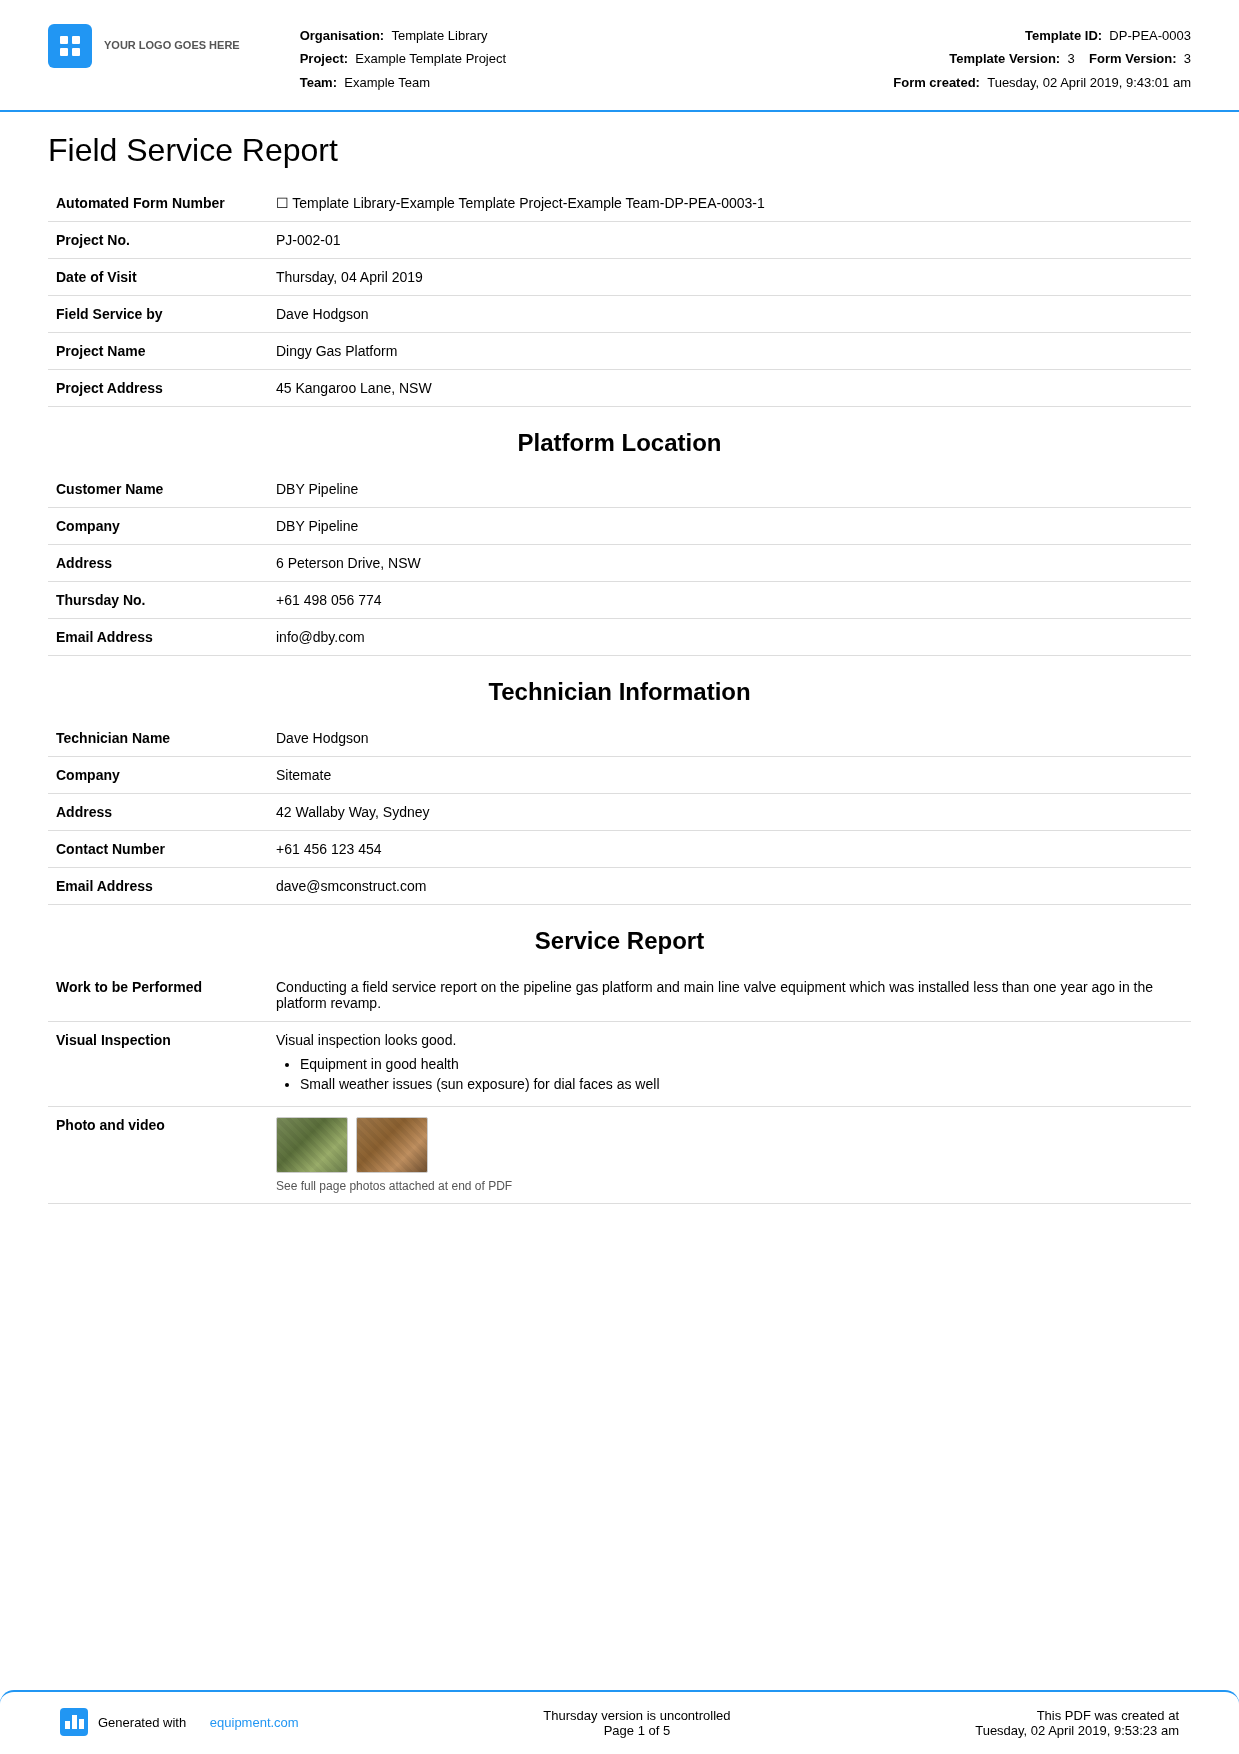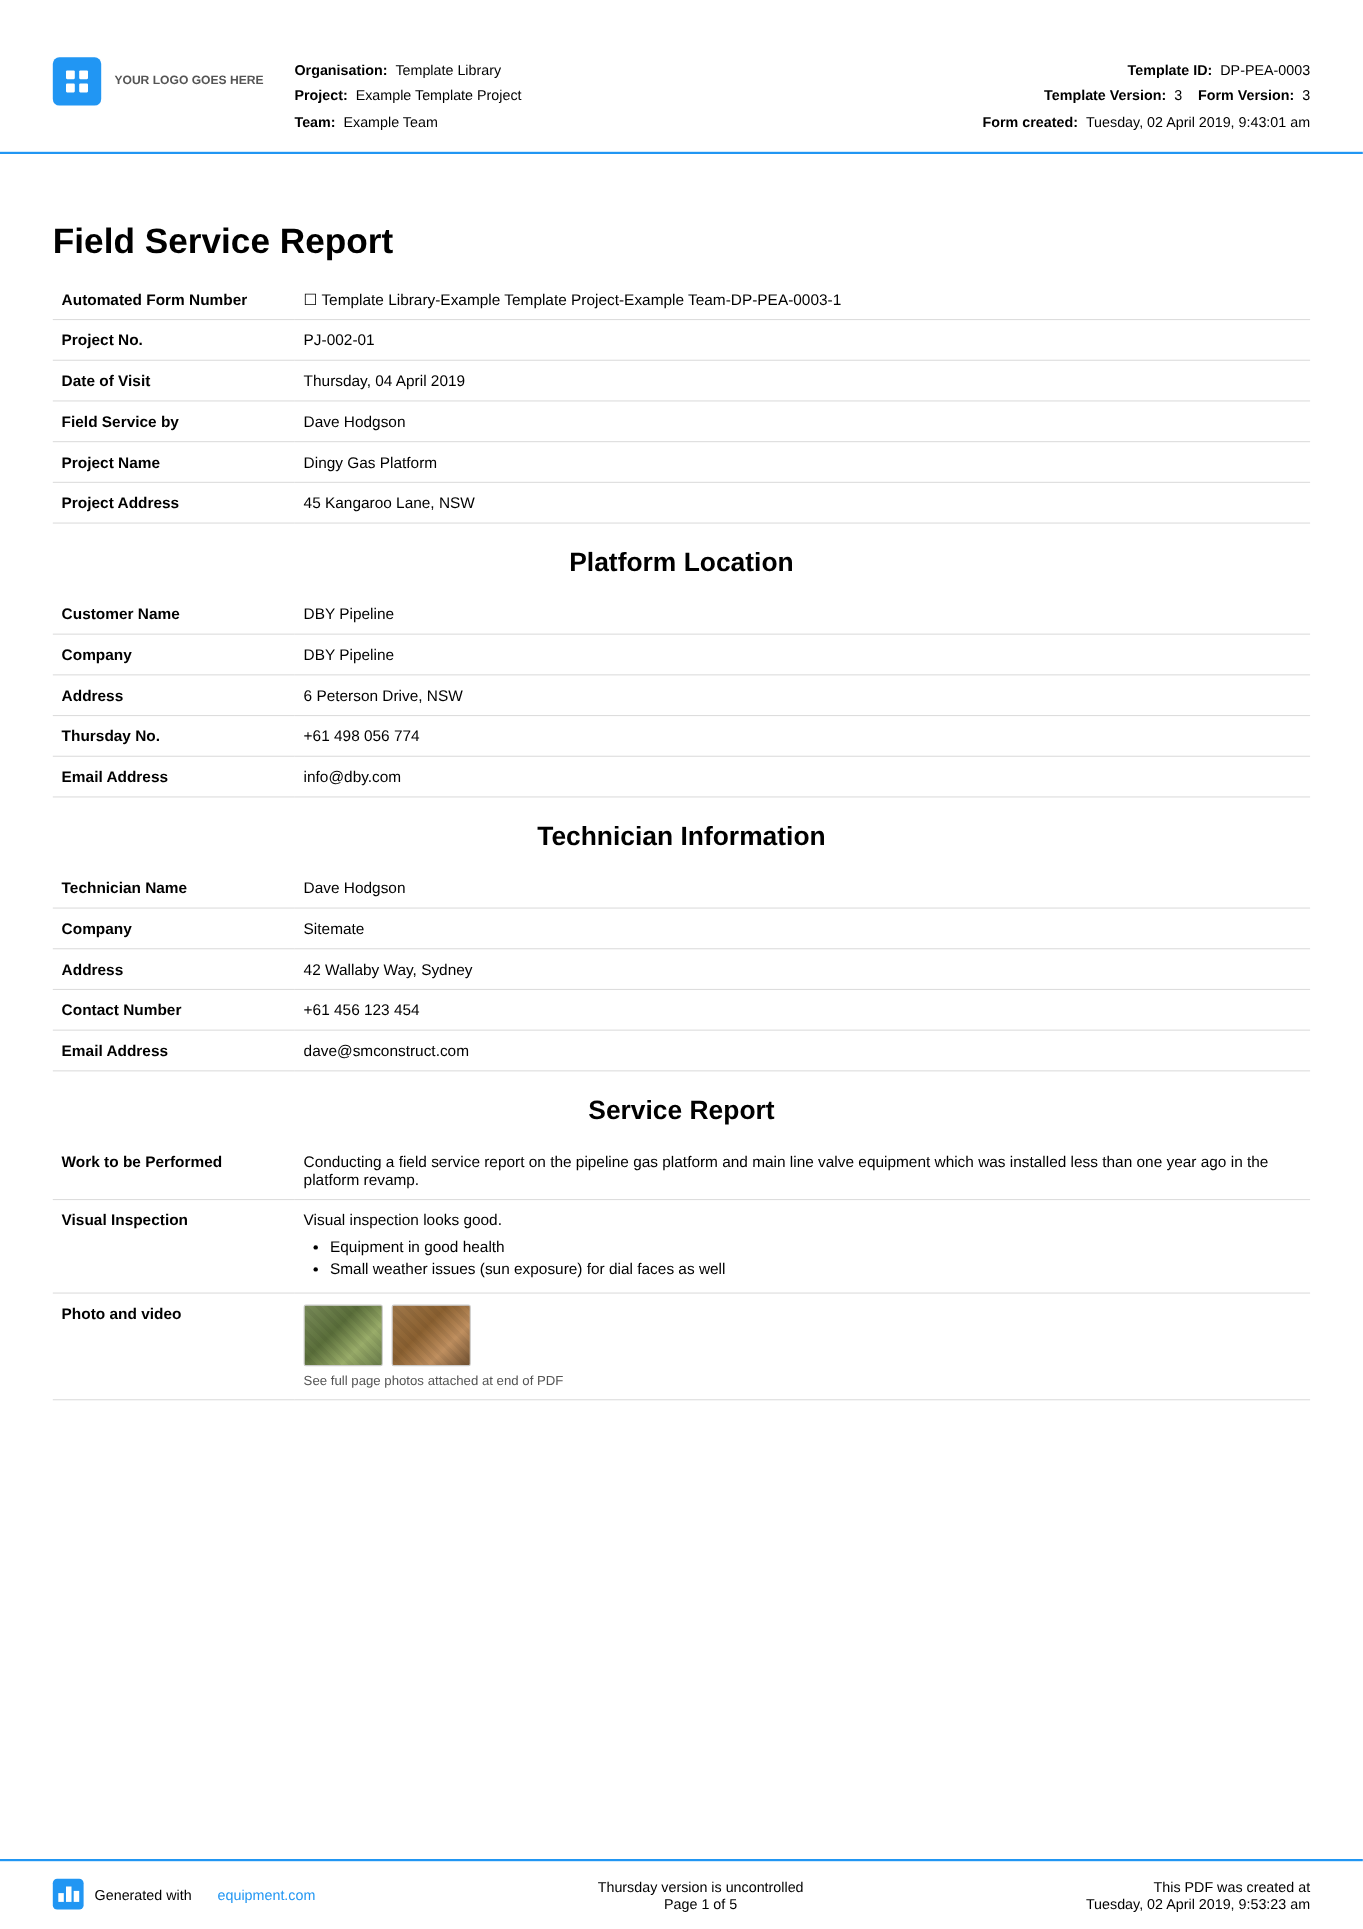--- a/index.html
+++ b/index.html
@@ -27,22 +27,21 @@
       display: flex;
       flex-direction: column;
     }
 
     
     .header {
       display: flex;
       align-items: flex-start;
       padding: 24px 48px 16px 48px;
       border-bottom: 2px solid #2196F3;
-      gap: 28px;
-      margin-top: 28px;
+      gap: 60px;
     }
 
     .logo-area {
       display: flex;
       align-items: center;
       gap: 12px;
       min-width: 180px;
     }
 
     .logo-icon {
@@ -85,24 +84,23 @@
     }
 
     
     .content {
       flex: 1;
       padding: 0 48px;
     }
 
     .page-title {
       font-size: 32px;
-      font-weight: bold;
+      font-weight: normal;
       padding: 20px 0 16px 0;
       color: #000;
-      margin-top: 41px;
     }
 
     
     .info-table {
       width: 100%;
       border-collapse: collapse;
     }
 
     .info-table tr td {
       padding: 10px 8px;
@@ -183,25 +181,26 @@
 
     .photo-caption {
       font-size: 12px;
       color: #555;
       margin-top: 0;
     }
 
     
     .footer {
       border-top: 2px solid #2196F3;
-      padding: 16px 48px;
+      padding: 16px 60px;
       display: flex;
       align-items: flex-start;
       justify-content: space-between;
       margin-top: auto;
+      border-radius: 14px;
     }
 
     .footer-left {
       display: flex;
       align-items: center;
       gap: 10px;
       font-size: 13px;
     }
 
     .footer-center {

